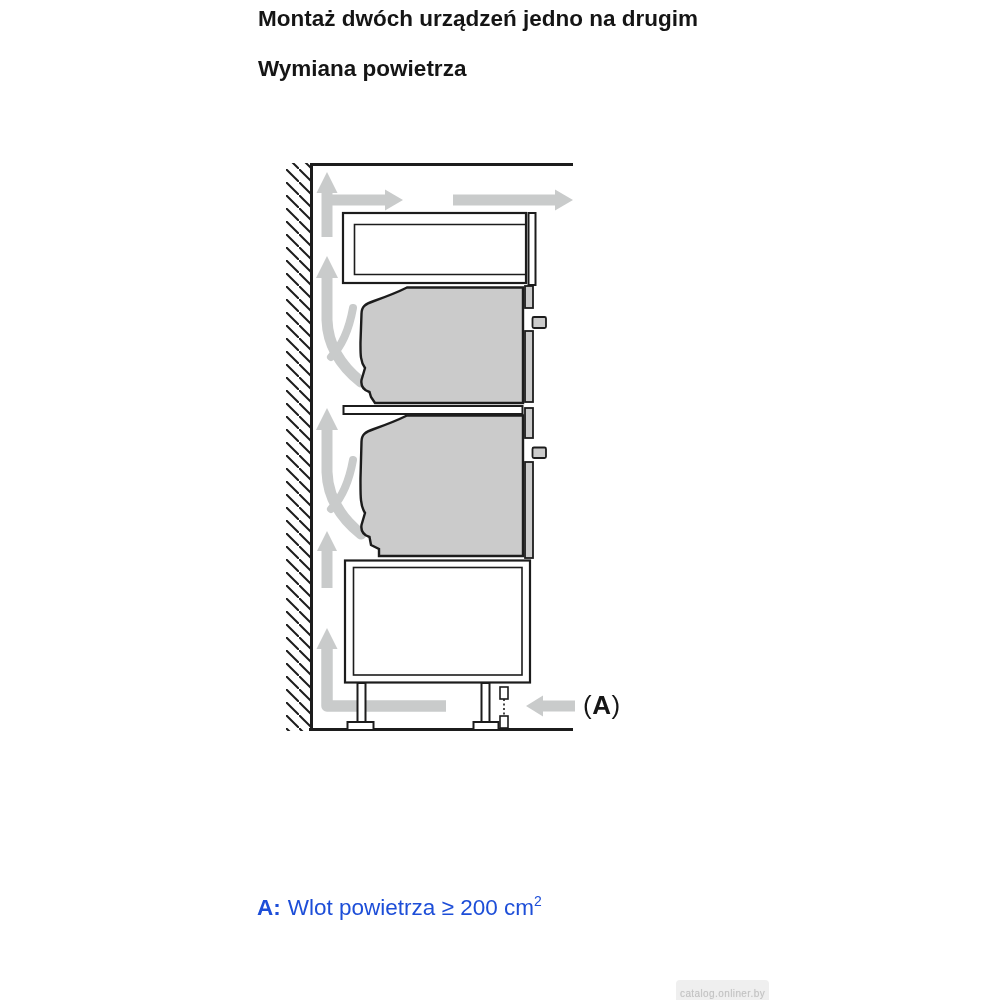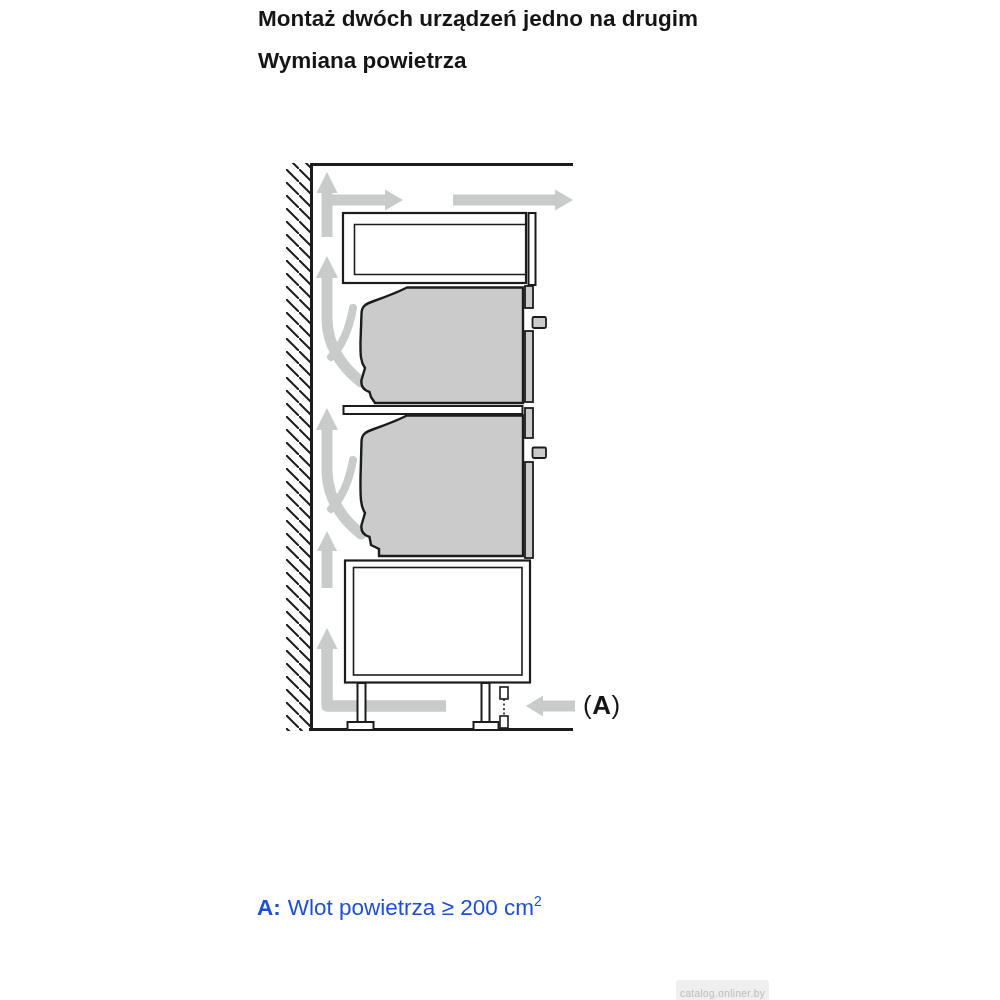--- a/index.html
+++ b/index.html
@@ -2,21 +2,21 @@
 <html><head>
 <meta charset="utf-8">
 <style>
   html,body{margin:0;padding:0;background:#fff;}
   .sheet{
     position:relative;width:943px;height:1000px;background:#ffffff;
     font-family:"Liberation Sans","DejaVu Sans",sans-serif;color:#111;overflow:hidden;
   }
   .heading{position:absolute;left:258px;font-weight:bold;font-size:22.5px;color:#151515;white-space:nowrap;}
   .heading-1{top:6px;}
-  .heading-2{top:48px;}
+  .heading-2{top:56px;}
   .figure{position:absolute;left:0;top:0;width:1000px;height:1000px;}
   .callout{
     position:absolute;left:583px;top:690px;font-size:26px;color:#151515;
     letter-spacing:0.5px;white-space:nowrap;
   }
   .callout .bold{font-weight:bold;}
   .footnote{position:absolute;left:257px;top:893px;font-size:22.5px;color:#1d4ed8;white-space:nowrap;}
   .footnote .bold{font-weight:bold;margin-right:7px;}
   .footnote sup{font-size:62%;}
   .watermark{

